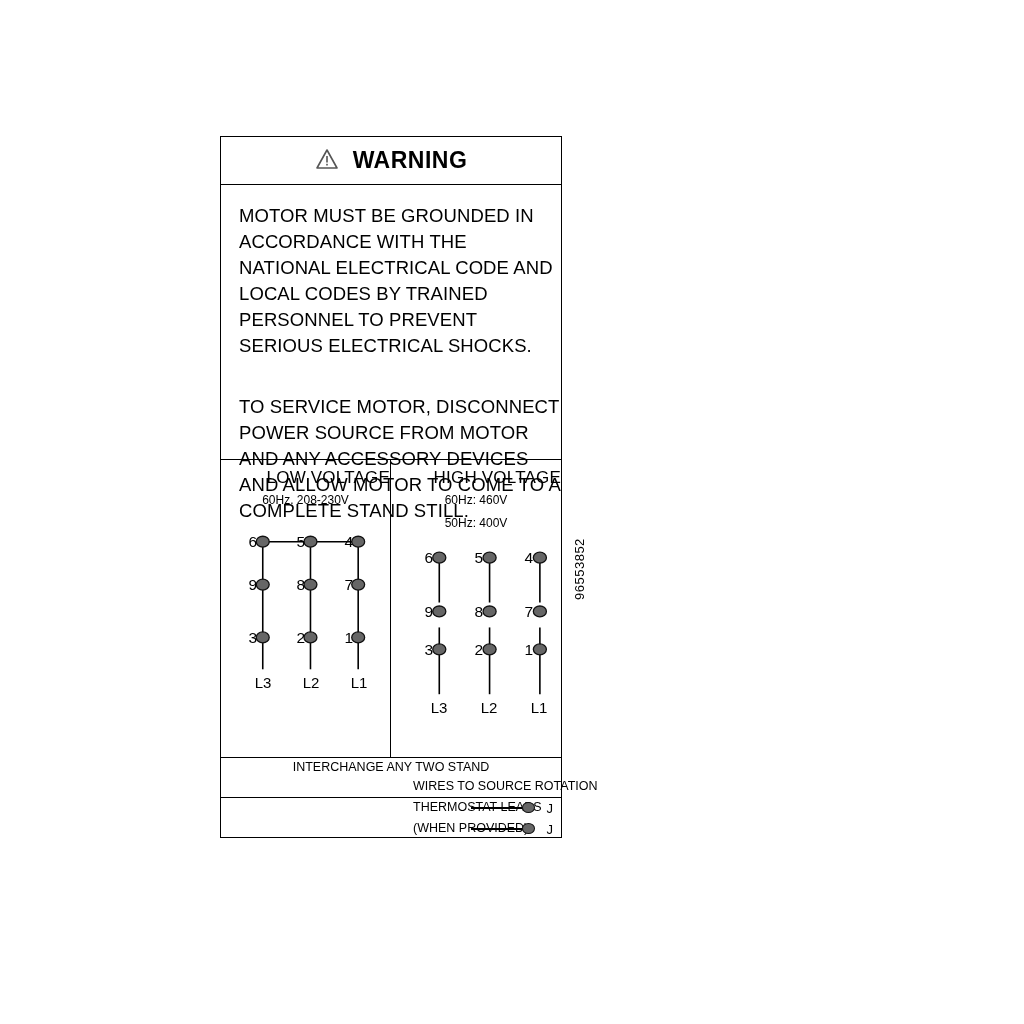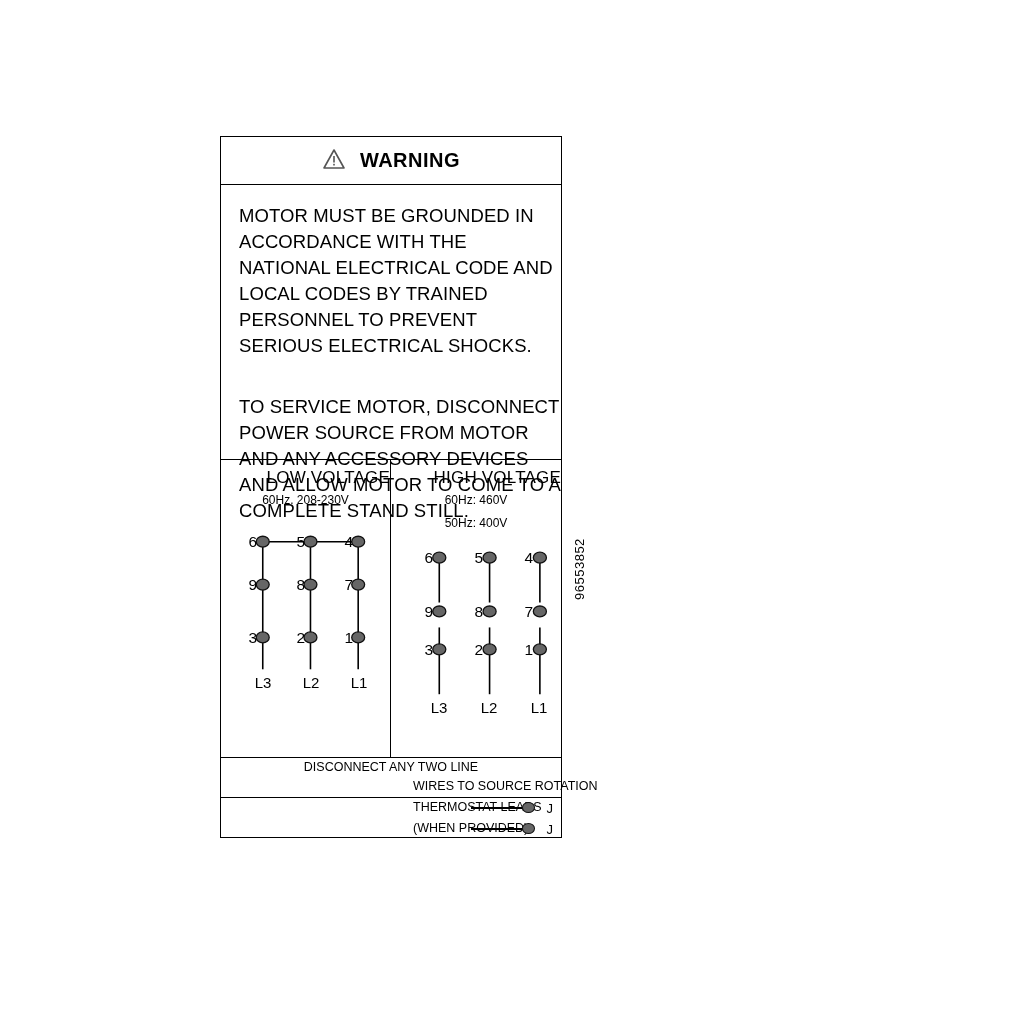--- a/index.html
+++ b/index.html
@@ -33,21 +33,21 @@
     display: flex;
     align-items: center;
     justify-content: center;
     gap: 14px;
     box-sizing: border-box;
   }
   .warn-icon {
     display: block;
   }
   .header-title {
-    font-size: 20px;
+    font-size: 23px;
     font-weight: bold;
     letter-spacing: 0.5px;
   }
 
   
   .body-text {
     border-bottom: 1.5px solid #000;
     padding: 18px 0 16px 18px;
     box-sizing: border-box;
     height: 275px;
@@ -294,21 +294,21 @@
       <span class="term-label" style="left:142px; top:190px;">1</span>
 
       <span class="lead-label" style="left:48px;  top:239px;">L3</span>
       <span class="lead-label" style="left:98px;  top:239px;">L2</span>
       <span class="lead-label" style="left:148px; top:239px;">L1</span>
     </div>
   </div>
 
   <div class="footer">
     <div class="frow centered">
-      <span class="ftext">DISCONNECT ANY TWO LINE</span>
+      <span class="ftext">INTERCHANGE ANY TWO STAND</span>
     </div>
     <div class="frow line2">
       <span class="ftext" style="left:192px;">WIRES TO  SOURCE ROTATION</span>
     </div>
     <div class="frow th">
       <span class="ftext" style="left:192px;">THERMOSTAT LEADS</span>
       <span class="jwire"></span>
       <span class="jdot"></span>
       <span class="jlabel">J</span>
     </div>

